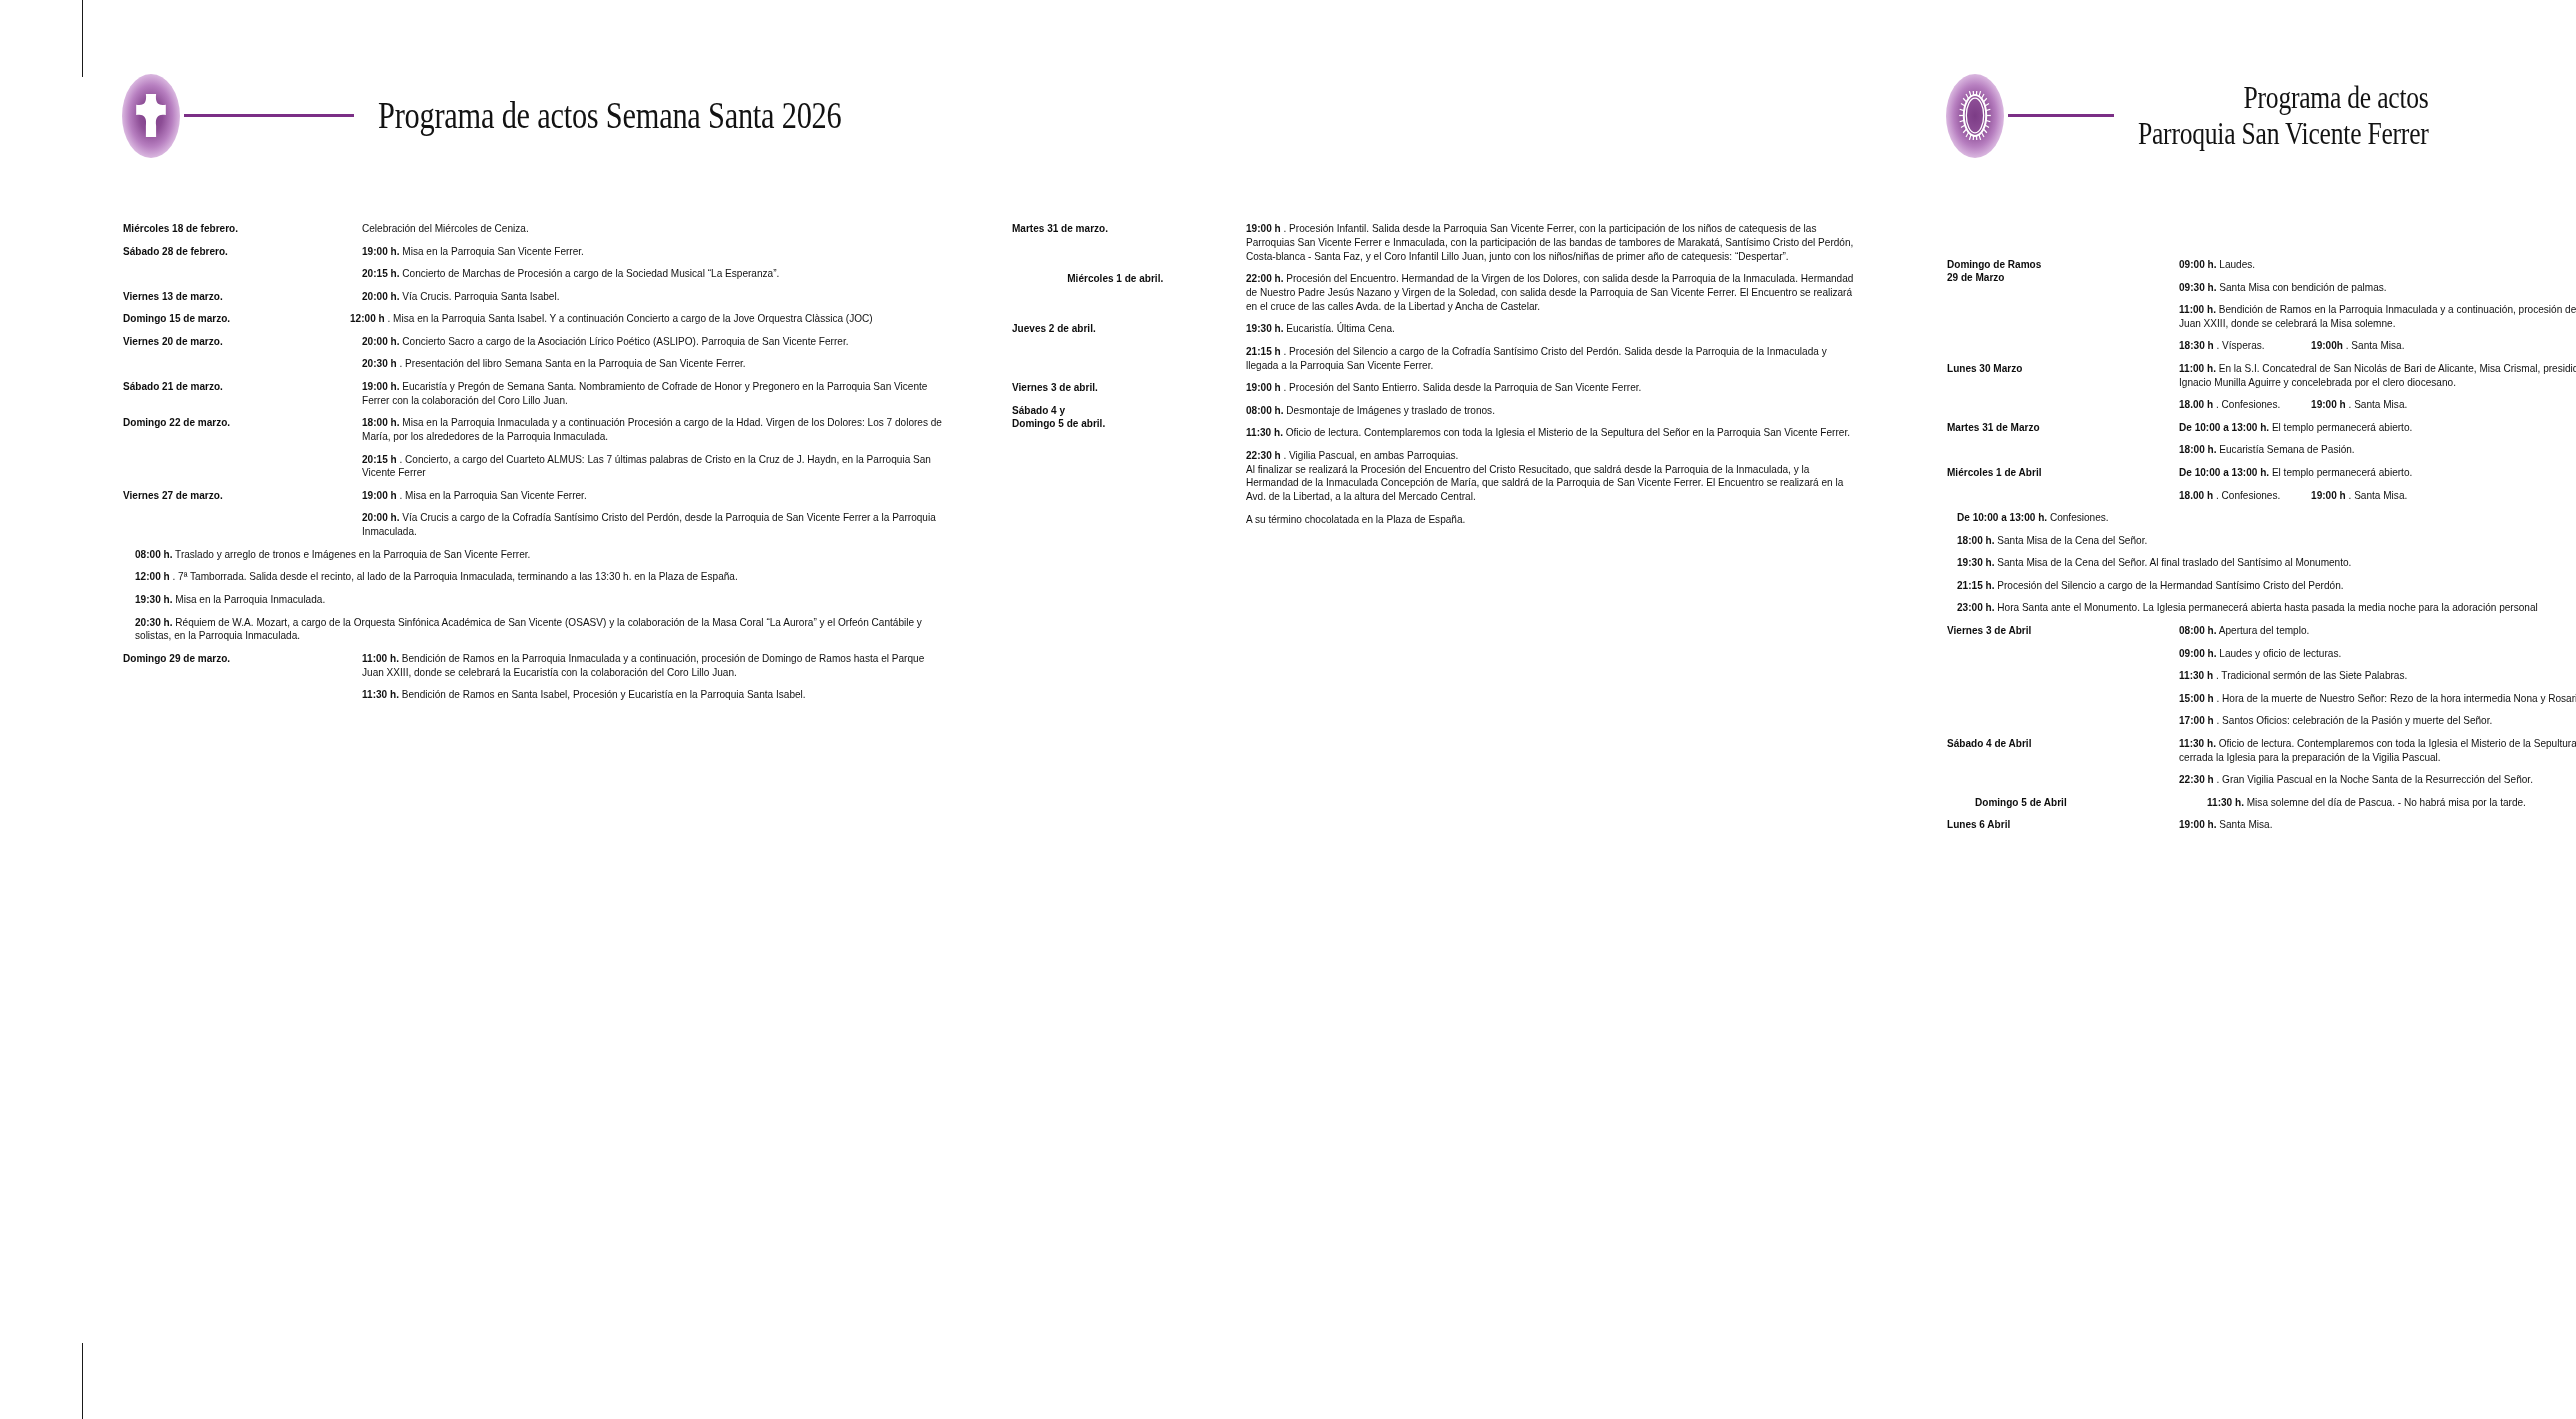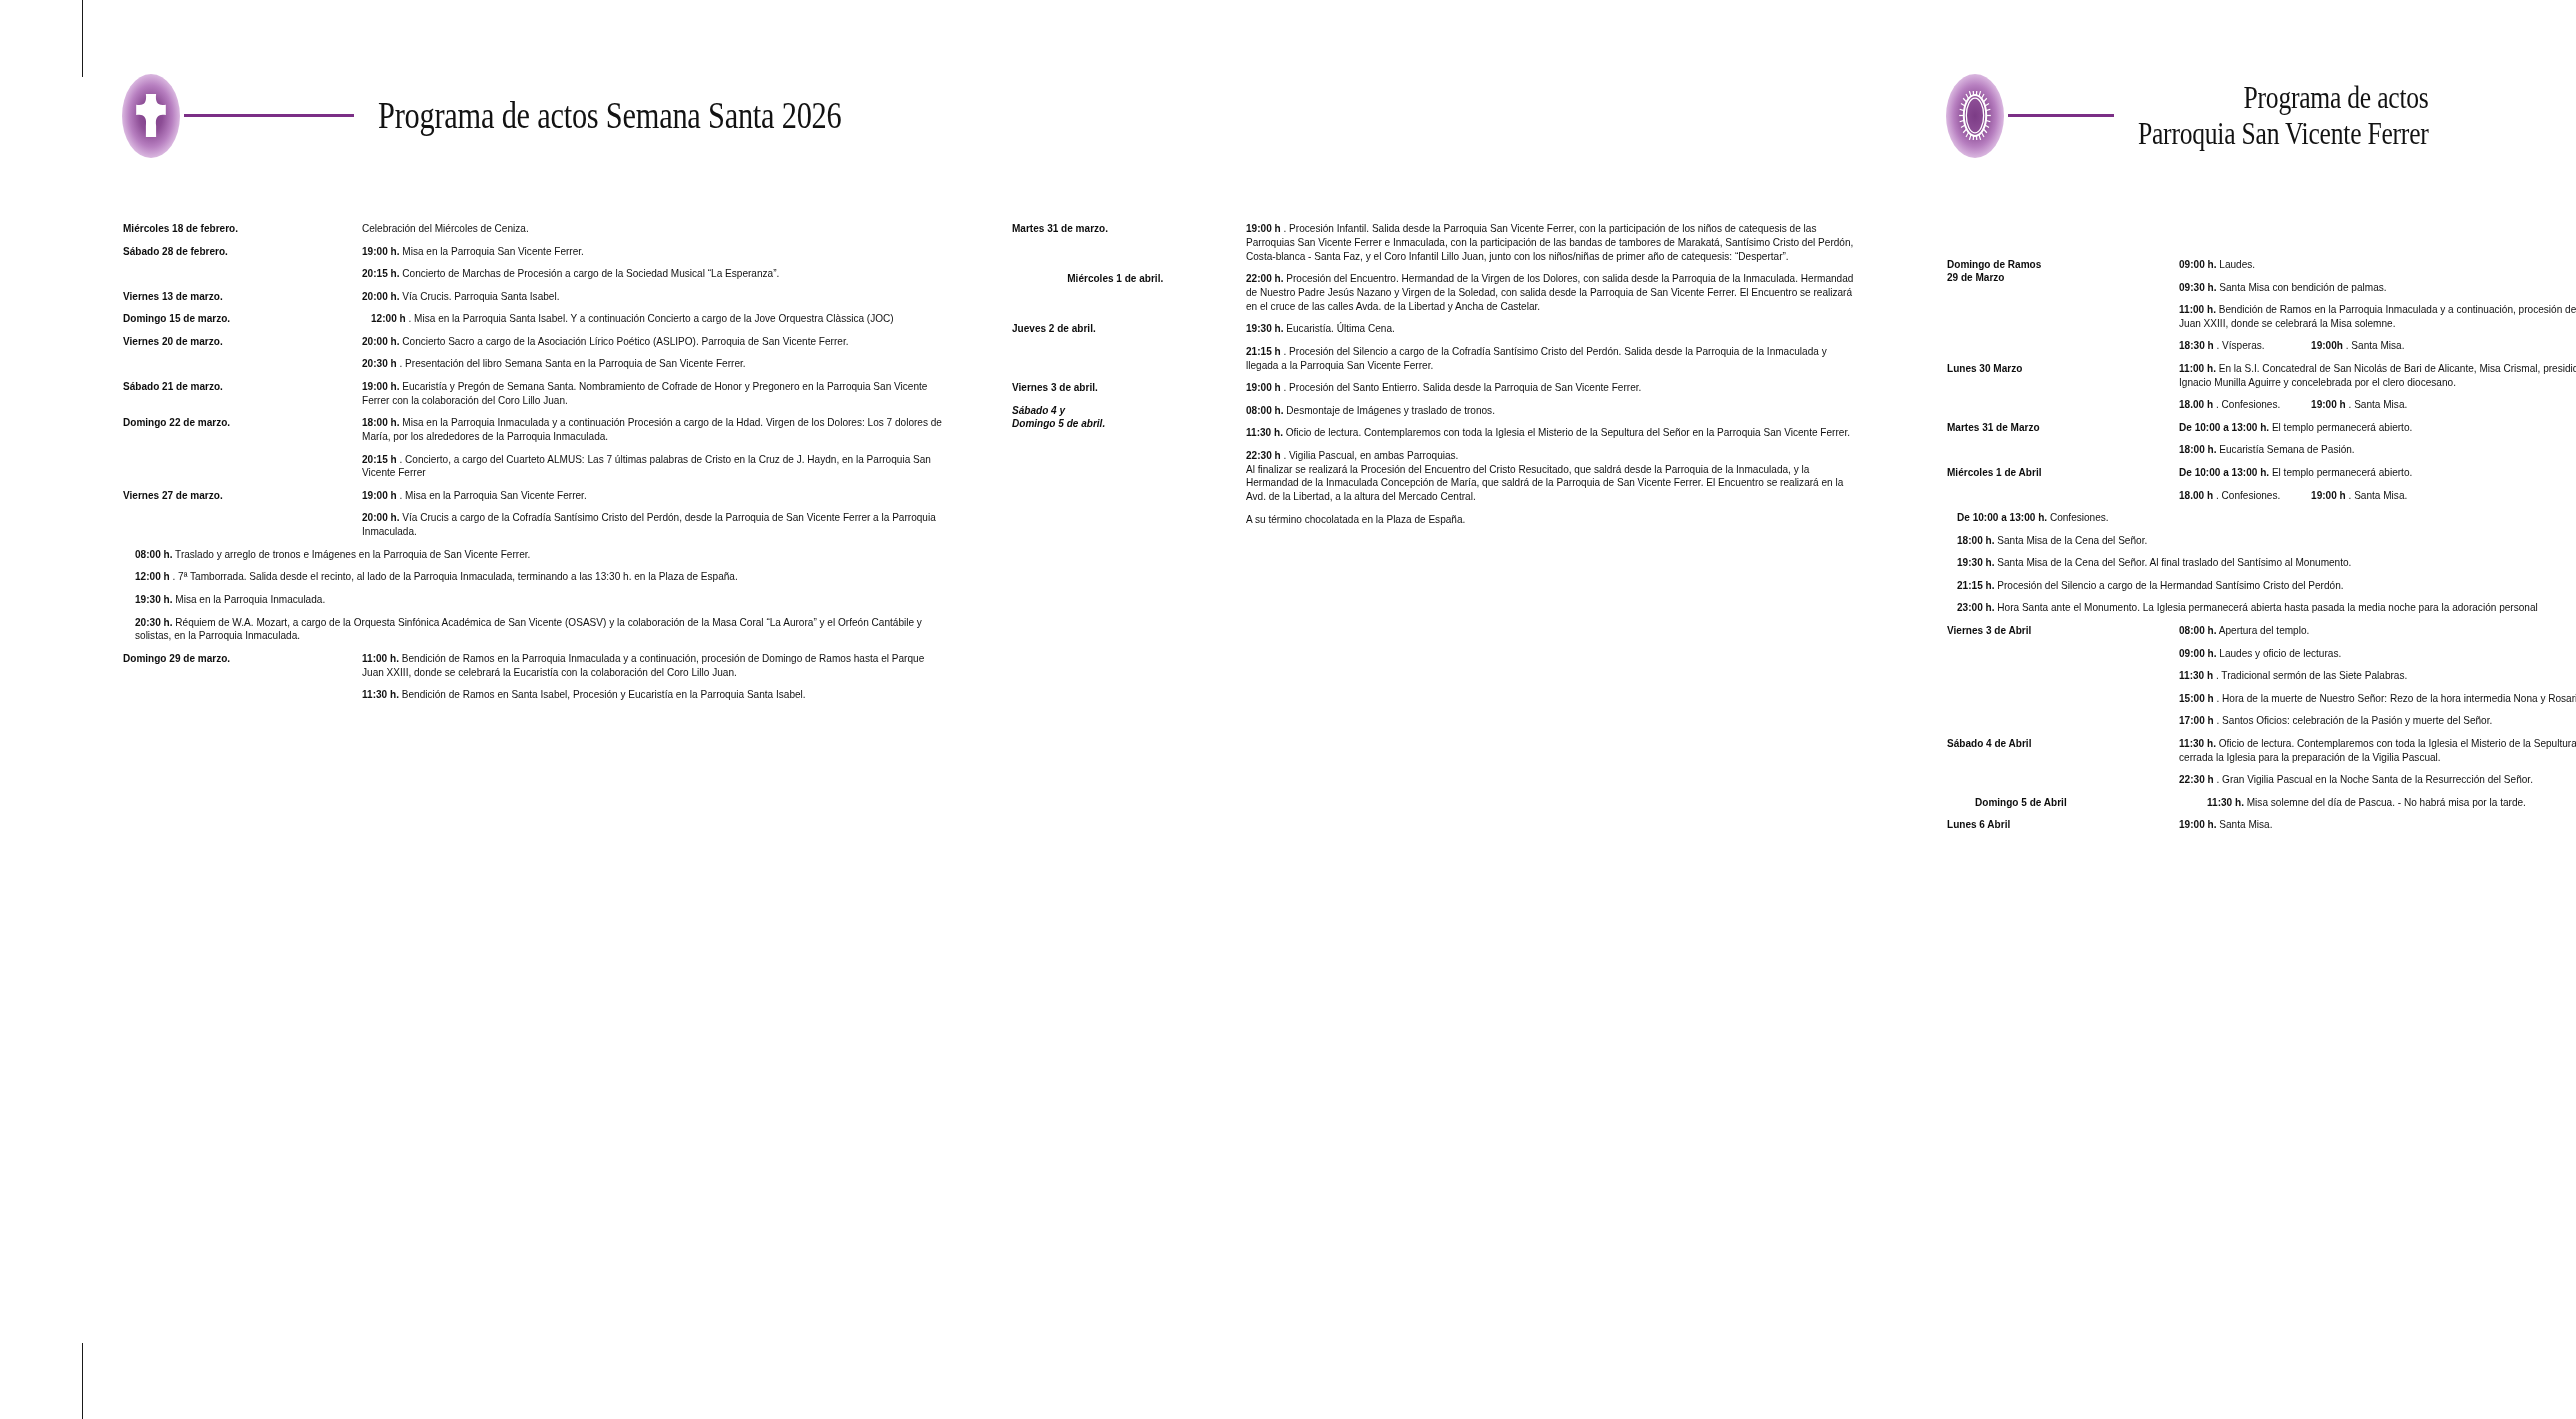--- a/index.html
+++ b/index.html
@@ -103,21 +103,21 @@
             <div class="day">Viernes 13 de marzo.</div>
           </div>
           <div class="events" style="margin-left: 12.4px;">
             <div class="ev"><b>20:00 h.</b> <span style="white-space: pre-line;">Vía Crucis. Parroquia Santa Isabel.</span></div>
           </div>
         </div>
         <div class="row">
           <div class="daycol" style="width: 227px;">
             <div class="day">Domingo 15 de marzo.</div>
           </div>
-          <div class="events" style="margin-left: 21px;">
+          <div class="events" style="margin-left: 0;">
             <div class="ev"><b>12:00 h</b> <span style="white-space: pre-line;">. Misa en la Parroquia Santa Isabel. Y a continuación Concierto a cargo de la Jove Orquestra Clàssica (JOC)</span></div>
           </div>
         </div>
         <div class="row">
           <div class="daycol" style="width: 227px;">
             <div class="day">Viernes 20 de marzo.</div>
           </div>
           <div class="events" style="margin-left: 12.4px;">
             <div class="ev"><b>20:00 h.</b> <span style="white-space: pre-line;">Concierto Sacro a cargo de la Asociación Lírico Poético (ASLIPO). Parroquia de San Vicente Ferrer.</span></div>
             <div class="ev"><b>20:30 h</b> <span style="white-space: pre-line;">. Presentación del libro Semana Santa en la Parroquia de San Vicente Ferrer.</span></div>
@@ -195,21 +195,21 @@
         </div>
         <div class="row">
           <div class="daycol" style="width: 222px;">
             <div class="day">Viernes 3 de abril.</div>
           </div>
           <div class="events" style="margin-left: 12.4px;">
             <div class="ev"><b>19:00 h</b> <span style="white-space: pre-line;">. Procesión del Santo Entierro. Salida desde la Parroquia de San Vicente Ferrer.</span></div>
           </div>
         </div>
         <div class="row">
-          <div class="daycol" style="width: 222px; font-style: italic;">
+          <div class="daycol" style="width: 222px;">
             <div class="day">Sábado 4 y
 Domingo 5 de abril.</div>
           </div>
           <div class="events" style="margin-left: 12.4px;">
             <div class="ev"><b>08:00 h.</b> <span style="white-space: pre-line;">Desmontaje de Imágenes y traslado de tronos.</span></div>
             <div class="ev"><b>11:30 h.</b> <span style="white-space: pre-line;">Oficio de lectura. Contemplaremos con toda la Iglesia el Misterio de la Sepultura del Señor en la Parroquia San Vicente Ferrer.</span></div>
             <div class="ev"><b>22:30 h</b> <span style="white-space: pre-line;">. Vigilia Pascual, en ambas Parroquias.
 Al finalizar se realizará la Procesión del Encuentro del Cristo Resucitado, que saldrá desde la Parroquia de la Inmaculada, y la Hermandad de la Inmaculada Concepción de María, que saldrá de la Parroquia de San Vicente Ferrer. El Encuentro se realizará en la Avd. de la Libertad, a la altura del Mercado Central.</span></div>
             <div class="ev"><span style="white-space: pre-line;">A su término chocolatada en la Plaza de España.</span></div>
           </div>

